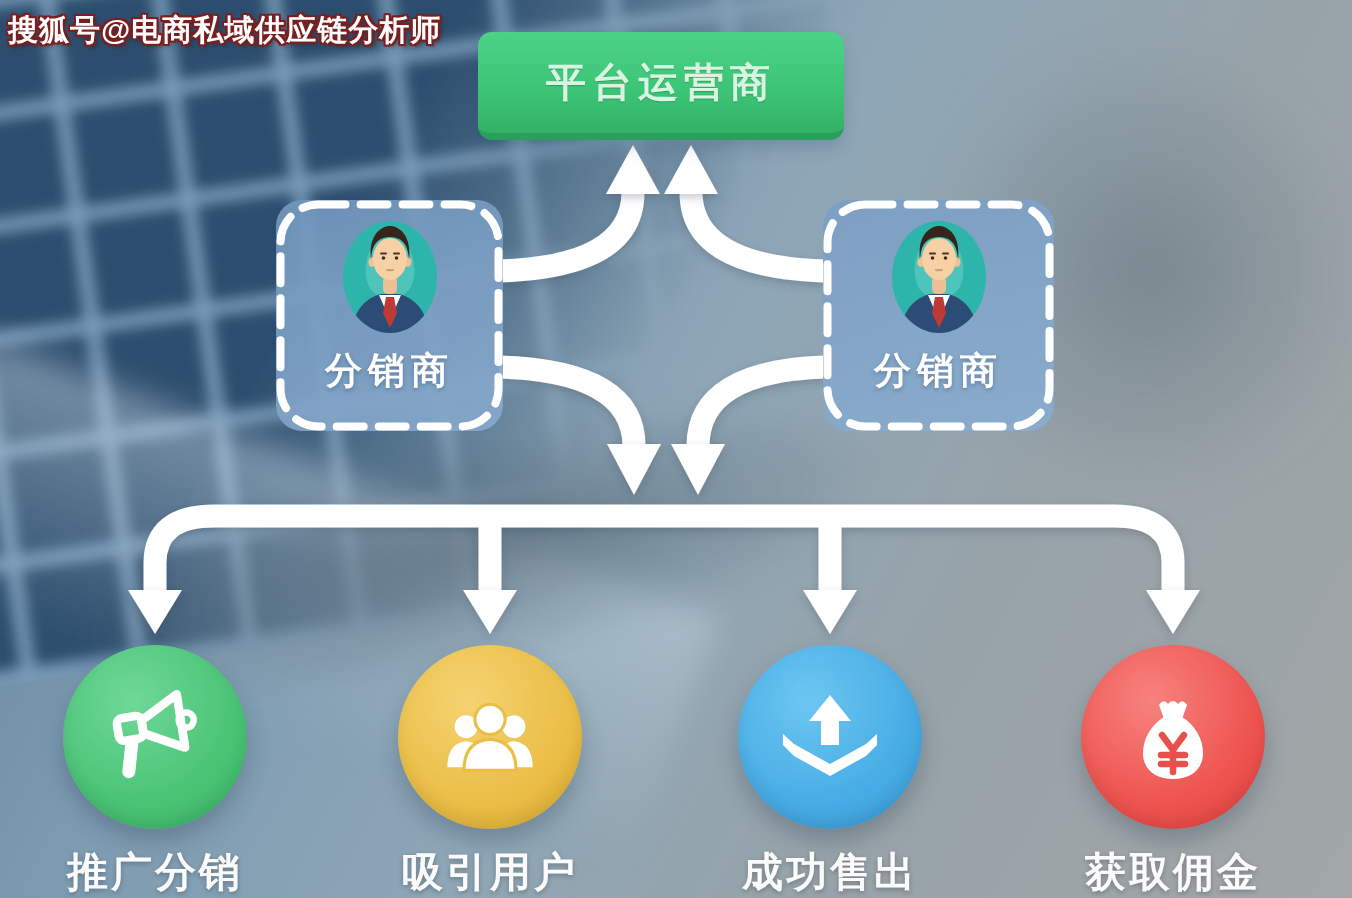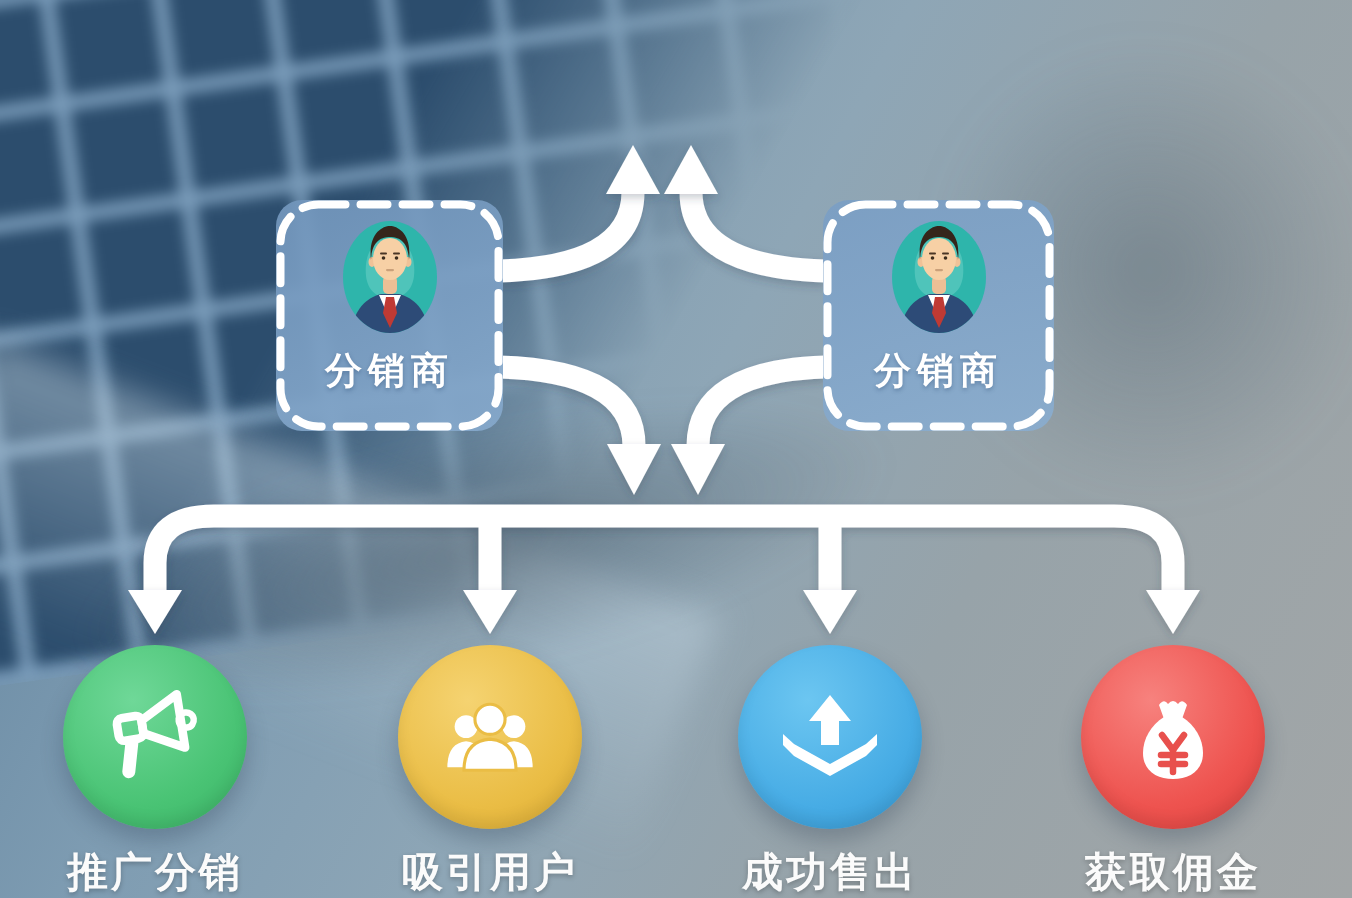--- a/index.html
+++ b/index.html
@@ -80,21 +80,25 @@
 <body>
 
 <div class="stage">
 
   <div class="bg-base"></div>
   <div class="bg-keyboard"></div>
   <div class="bg-deck"></div>
   <div class="bg-shadow-band"></div>
   <div class="bg-shade-right"></div>
 
-
+  <div class="watermark">搜狐号@电商私域供应链分析师</div>
+
+  <div class="root-box">
+    <span>平台运营商</span>
+  </div>
 
   <svg class="arrows" viewBox="0 0 1352 898">
     <defs>
       <filter id="ds" x="-30%" y="-30%" width="160%" height="160%">
         <feDropShadow dx="0" dy="4" stdDeviation="4" flood-color="#2c3e50" flood-opacity="0.25"></feDropShadow>
       </filter>
     </defs>
     <g filter="url(#ds)" fill="none" stroke="#ffffff" stroke-width="23">
 
       <path d="M 499 271 Q 633 267 633 192"></path>

